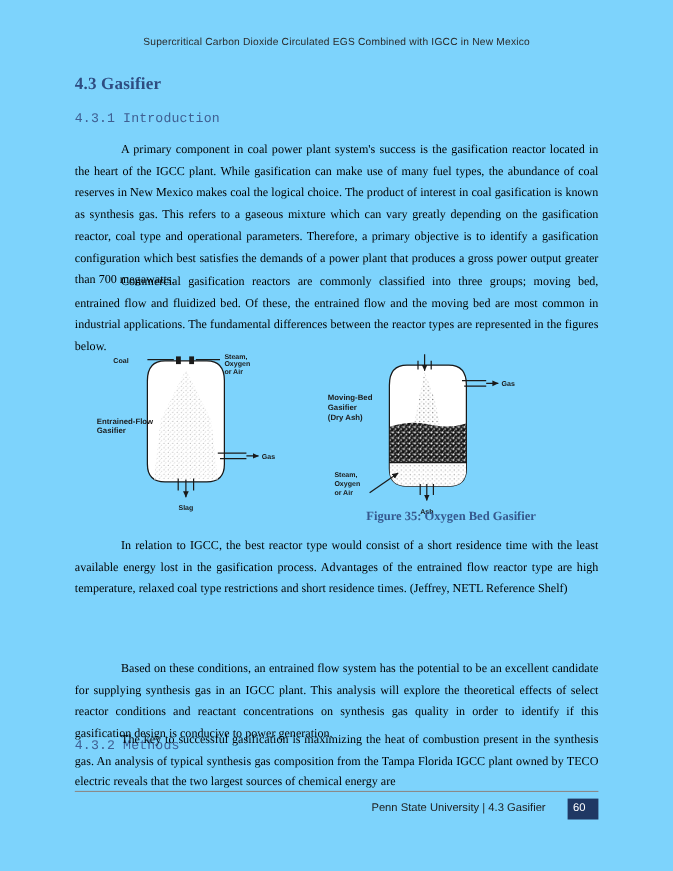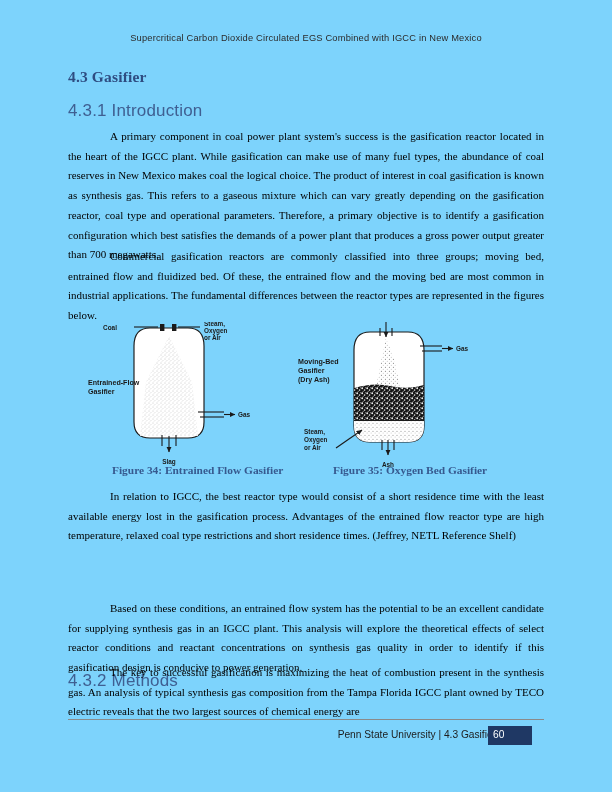--- a/index.html
+++ b/index.html
@@ -43,22 +43,22 @@
     left: 0;
     top: 68px;
     font-family: "Liberation Serif", serif;
     font-weight: bold;
     font-size: 15.5px;
     color: #2e4c81;
     letter-spacing: 0.01em;
     text-align: center;
   }
   .h-sub {
-    font-family: Liberation Sans, sans-serif;
-    font-size: 17px;
+    font-family: Liberation Mono, monospace;
+    font-size: 12px;
     color: #3f5f92;
     letter-spacing: 0.01em;
   }
   .h-sub.intro {
     position: absolute;
     left: 0;
     top: 101px;
   }
   .h-sub.methods {
     position: absolute;
@@ -139,23 +139,23 @@
     position: absolute;
     right: 48px;
     top: 3px;
     font-family: "Liberation Sans", sans-serif;
     font-size: 10.2px;
     color: #1d1d1d;
     white-space: nowrap;
   }
   .page-badge {
     position: absolute;
-    right: 12px;
+    right: 0;
     top: 0;
-    width: 44px;
+    width: 28px;
     height: 19px;
     background: #1f3864;
   }
   .page-badge span {
     position: absolute;
     left: 5px;
     top: 3px;
     font-family: "Liberation Sans", sans-serif;
     font-size: 10.2px;
     color: #ffffff;
@@ -293,21 +293,20 @@
         <line x1="92" y1="118" x2="92" y2="133" stroke="#1a1a1a" stroke-width="1.1" marker-end="url(#arrR)"></line>
         <text x="92" y="145" font-size="6.4" text-anchor="middle">Ash</text>
 
         <text x="2" y="42" font-size="7.1">Moving-Bed</text>
         <text x="2" y="51" font-size="7.1">Gasifier</text>
         <text x="2" y="60" font-size="7.1">(Dry Ash)</text>
       </svg>
     </div>
 
     <div class="fig-captions">
-      <div class="fig-caption cap-left">Figure 34: Entrained Flow Gasifier</div>
       <div class="fig-caption cap-right">Figure 35: Oxygen Bed Gasifier</div>
     </div>
 
     <div class="para p3">In relation to IGCC, the best reactor type would consist of a short residence time with the least available energy lost in the gasification process. Advantages of the entrained flow reactor type are high temperature, relaxed coal type restrictions and short residence times. (Jeffrey, NETL Reference Shelf)</div>
 
     <div class="para p4">Based on these conditions, an entrained flow system has the potential to be an excellent candidate for supplying synthesis gas in an IGCC plant. This analysis will explore the theoretical effects of select reactor conditions and reactant concentrations on synthesis gas quality in order to identify if this gasification design is conducive to power generation.</div>
 
     <div class="h-sub methods">4.3.2 Methods</div>
 
     <div class="para p5">The key to successful gasification is maximizing the heat of combustion present in the synthesis gas.  An analysis of typical synthesis gas composition from the Tampa Florida IGCC plant owned by TECO electric reveals that the two largest sources of chemical energy are</div>

